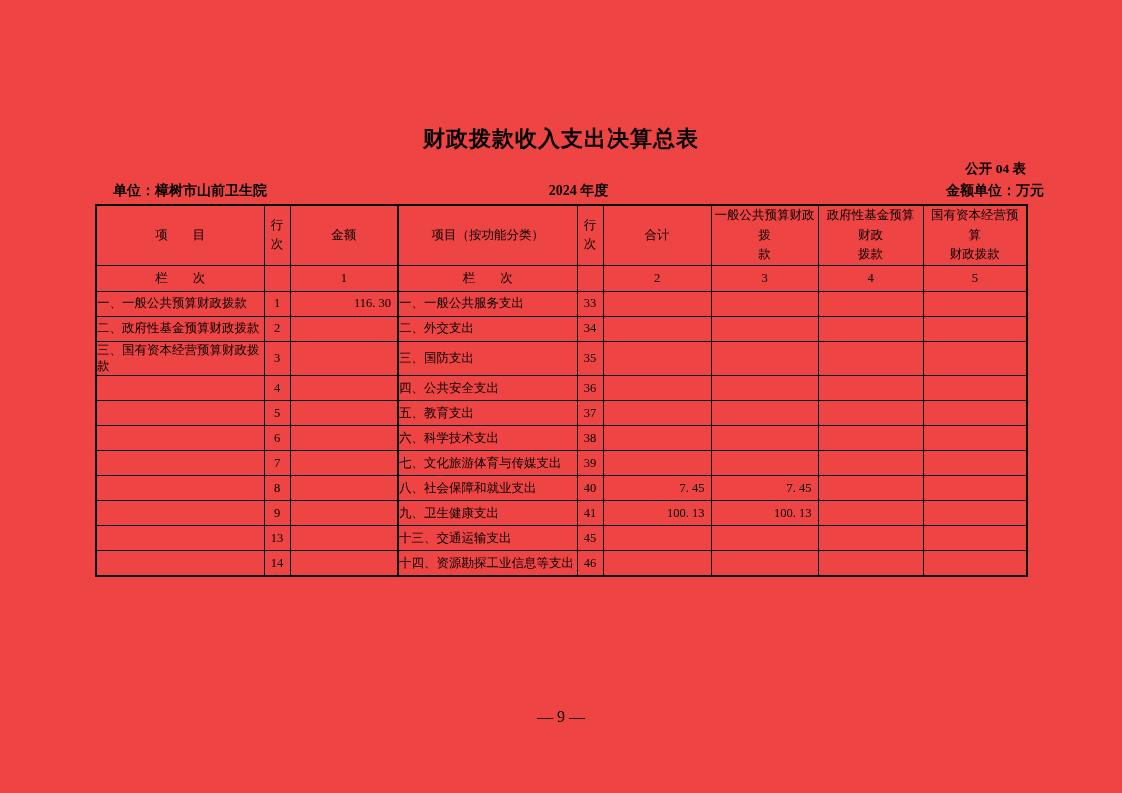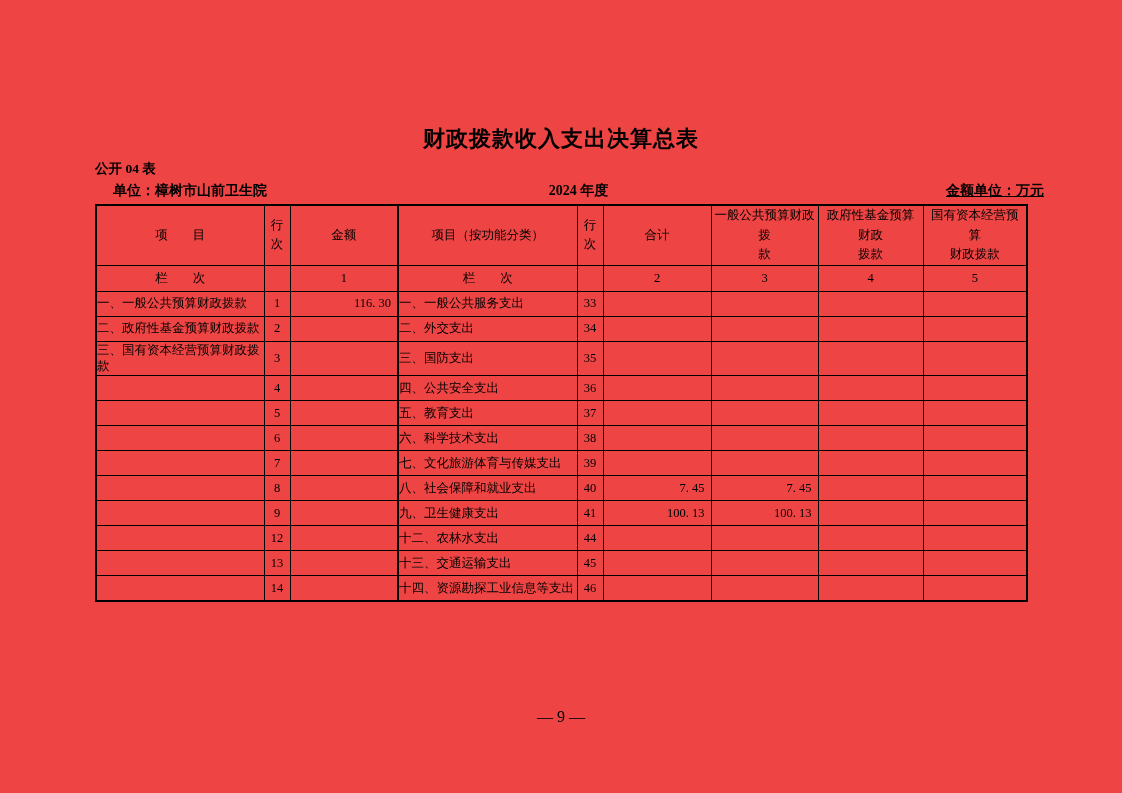--- a/index.html
+++ b/index.html
@@ -19,33 +19,33 @@
     position: absolute;
     top: 124px; left: 0; width: 1122px;
     text-align: center;
     font-size: 22px;
     font-weight: bold;
     letter-spacing: 1px;
   }
   .table-code {
     position: absolute;
     top: 160px; left: 95px; width: 931px;
-    text-align: left;
+    text-align: right;
     font-size: 13.5px;
     font-weight: bold;
   }
   .meta-row {
     position: absolute;
     top: 182px; left: 113px; width: 931px; height: 18px;
     font-size: 14px;
     font-weight: bold;
   }
   .meta-left  { position: absolute; left: 0; top: 0; }
   .meta-center{ position: absolute; left: 0; top: 0; width: 100%; text-align: center; }
-  .meta-right { position: absolute; right: 0; top: 0; text-decoration: underline; }
+  .meta-right { position: absolute; right: 0; top: 0; }
   table.main-table {
     position: absolute;
     top: 204px; left: 95px;
     width: 931px;
     border-collapse: collapse;
     table-layout: fixed;
     border: 2px solid #000;
   }
   .main-table td {
     border: 1px solid #000;
@@ -222,31 +222,20 @@
       <td class="num"></td>
       <td class="item divL">九、卫生健康支出</td>
       <td class="c">41</td>
       <td class="num">100. 13</td>
       <td class="num">100. 13</td>
       <td class="num"></td>
       <td class="num"></td>
     </tr>
     <tr class="r">
       <td class="item"></td>
-      <td class="c">12</td>
-      <td class="num"></td>
-      <td class="item divL">十二、农林水支出</td>
-      <td class="c">44</td>
-      <td class="num"></td>
-      <td class="num"></td>
-      <td class="num"></td>
-      <td class="num"></td>
-    </tr>
-    <tr class="r">
-      <td class="item"></td>
       <td class="c">13</td>
       <td class="num"></td>
       <td class="item divL">十三、交通运输支出</td>
       <td class="c">45</td>
       <td class="num"></td>
       <td class="num"></td>
       <td class="num"></td>
       <td class="num"></td>
     </tr>
     <tr class="r">

